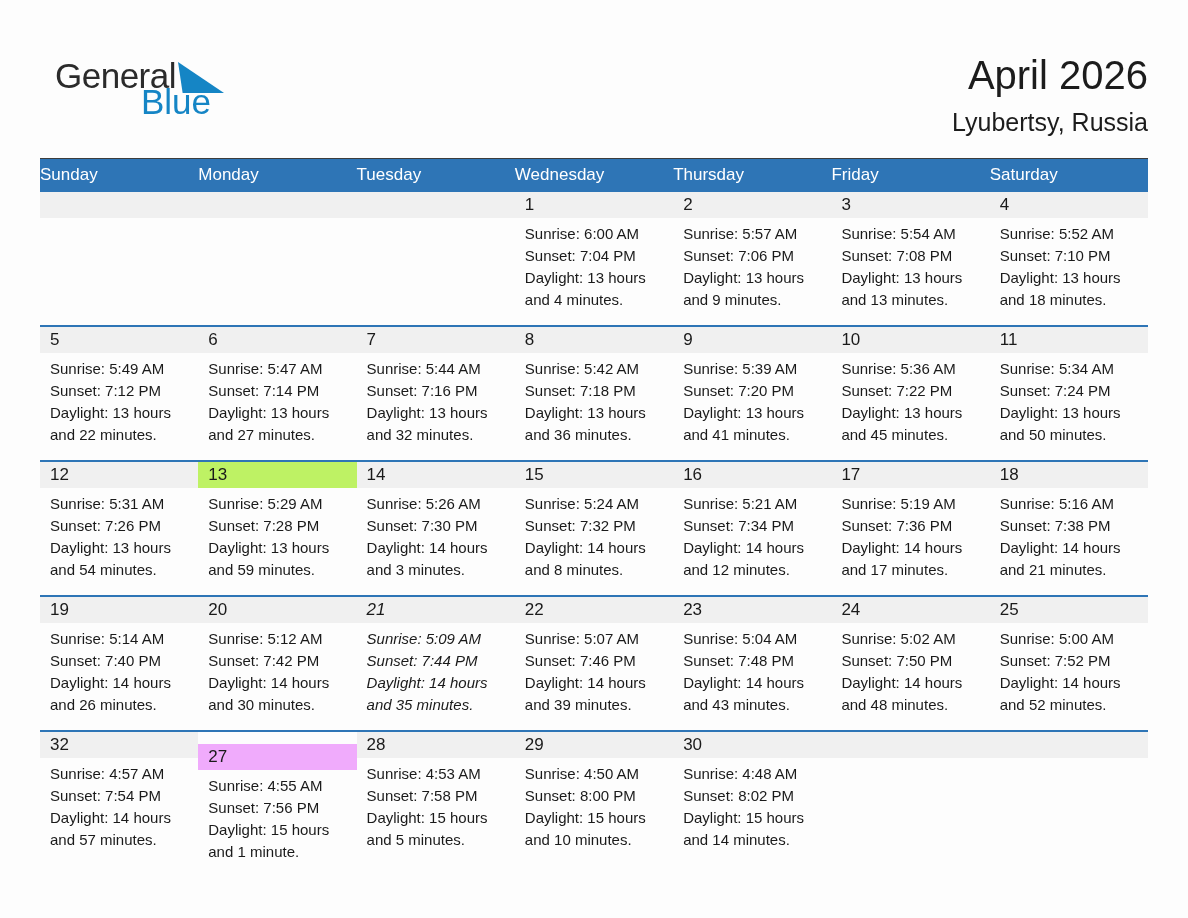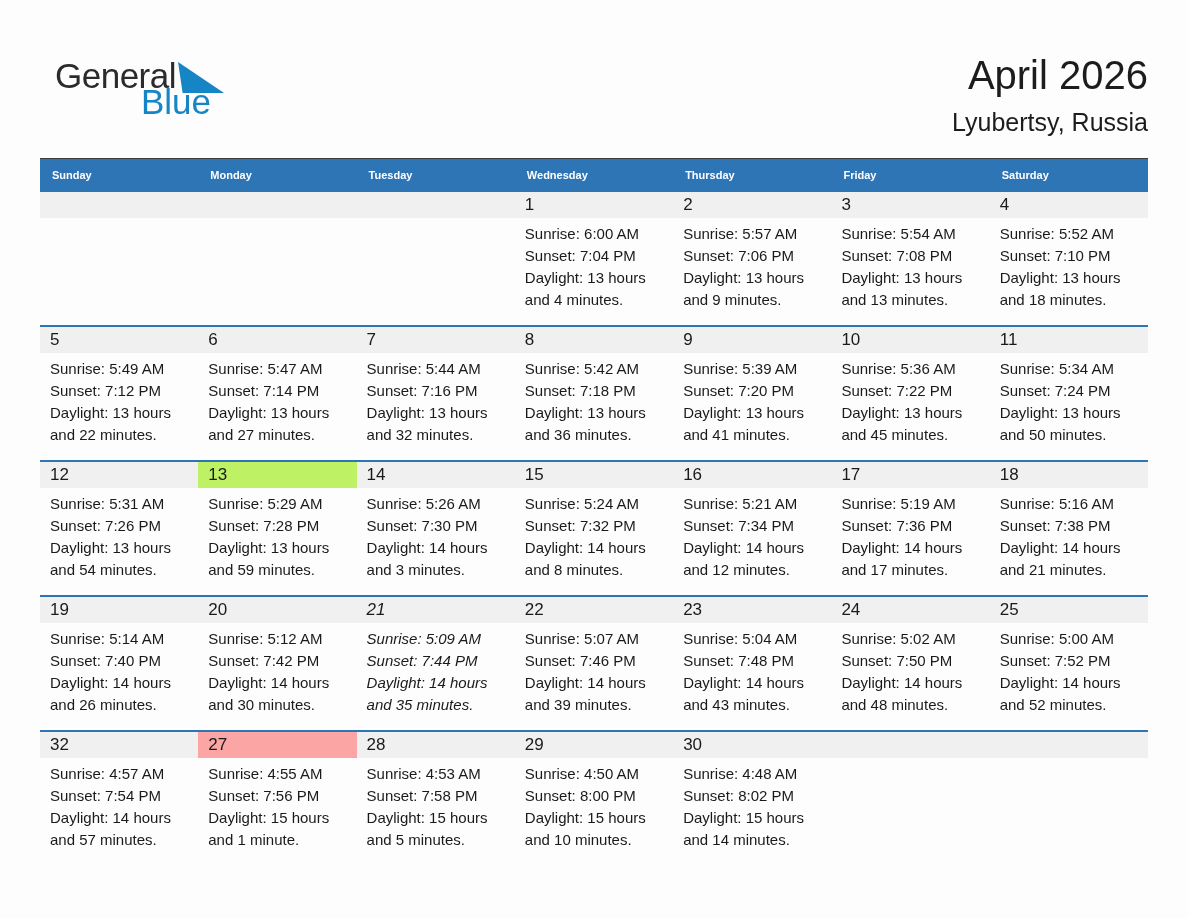--- a/index.html
+++ b/index.html
@@ -29,22 +29,22 @@
 
   
   .calendar { position:absolute; left:40px; top:158px; width:1108px; }
 
   .weekday-row {
     display:flex; height:32px; align-items:center;
     border-top:1px solid #3d3d3d;
     box-sizing:border-box;
   }
   .weekday-cell {
-    flex:1; min-width:0; color:#ffffff; font-size:11px;
-    padding-left:12px; box-sizing:border-box; font-weight:700;
+    flex:1; min-width:0; color:#ffffff; font-size:17px;
+    box-sizing:border-box; font-weight:400;
   }
 
   .week-row {
     display:flex; height:135px; box-sizing:border-box;
     border-top:2px solid #2E75B6;
     background:#FDFDFD;
   }
   .day-cell { flex:1; min-width:0; display:flex; flex-direction:column; }
   .day-band {
     height:26px; background:#F0F0F0; display:flex; align-items:center; flex:0 0 26px;
@@ -354,21 +354,21 @@
           <div class="day-band" style="background: rgb(240, 240, 240);">
             <span class="day-num">32</span>
           </div>
           <div class="day-info">
             <div>Sunrise: 4:57 AM</div>
             <div>Sunset: 7:54 PM</div>
             <div>Daylight: 14 hours and 57 minutes.</div>
           </div>
         </div>
         <div class="day-cell" style="background: rgb(253, 253, 253);">
-          <div class="day-band" style="background: #fca5a5;">
+          <div class="day-band" style="background: #f0abfc; margin-top: 12px;">
             <span class="day-num">27</span>
           </div>
           <div class="day-info">
             <div>Sunrise: 4:55 AM</div>
             <div>Sunset: 7:56 PM</div>
             <div>Daylight: 15 hours and 1 minute.</div>
           </div>
         </div>
         <div class="day-cell" style="background: rgb(253, 253, 253);">
           <div class="day-band" style="background: rgb(240, 240, 240);">

